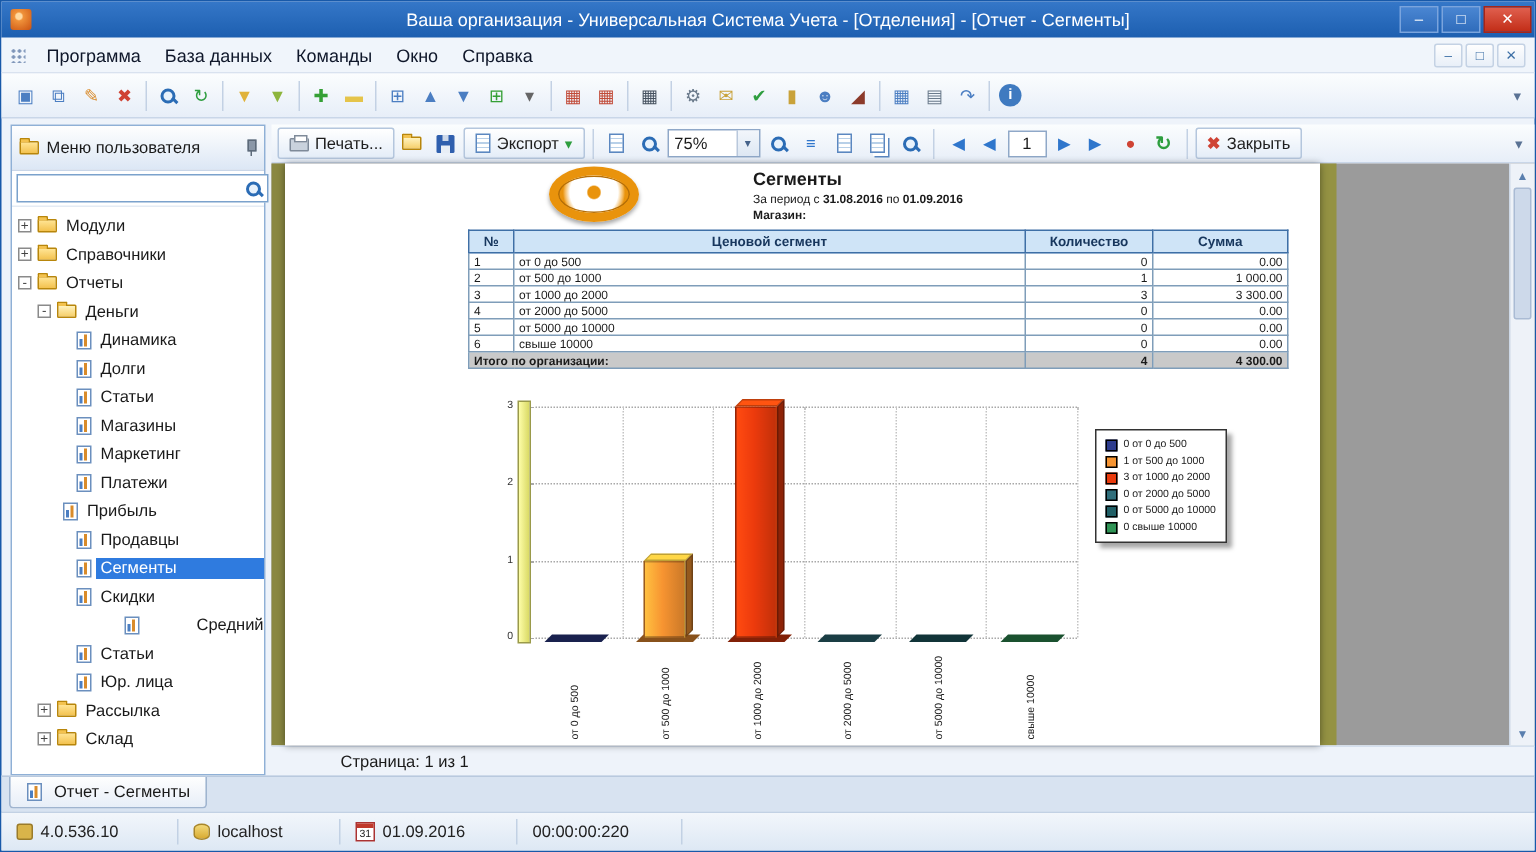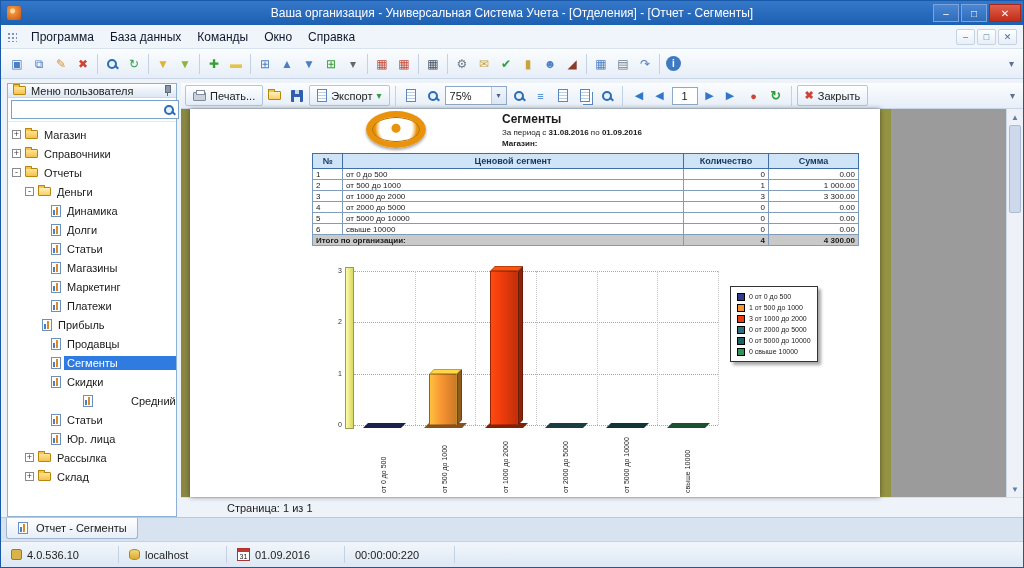--- a/index.html
+++ b/index.html
@@ -28,21 +28,21 @@
   .icn { width:20px; height:20px; margin:0 1px; display:flex; align-items:center; justify-content:center; font-size:12px; border-radius:2px; flex:none; }
   .icn.circ { width:15px; height:15px; border-radius:50%; font-size:10px; font-weight:bold; margin:0 3px; }
   .tsep, .rsep { width:1px; height:20px; background:#c3d1e4; margin:0 3px; flex:none; }
   .overflow-arrow { margin-left:auto; color:#5a7294; font-size:10px; padding:0 4px; }
 
   
   .main { flex:1; display:flex; min-height:0; padding:4px 0 0 6px; }
 
   
   .sidebar { width:170px; flex:none; display:flex; flex-direction:column; border:1px solid #8fb0d6; background:#fff; }
-  .sb-header { height:14px; flex:none; background:linear-gradient(#fefefe,#dce7f5); display:flex; align-items:center; padding:0 4px; border-bottom:1px solid #c9d6e8; font-size:11px; gap:2px; }
+  .sb-header { height:30px; flex:none; background:linear-gradient(#fefefe,#dce7f5); display:flex; align-items:center; padding:0 4px; border-bottom:1px solid #c9d6e8; font-size:11px; gap:2px; }
   .sb-title { flex:1; }
   .ico-pin { position:relative; width:10px; height:13px; display:inline-block; flex:none; }
   .ico-pin::before { content:""; position:absolute; left:3px; top:1px; width:4px; height:6px; background:#8a97a8; border:1px solid #5d6a7a; }
   .ico-pin::after { content:""; position:absolute; left:5px; top:8px; width:1px; height:4px; background:#5d6a7a; }
   .sb-search { height:24px; flex:none; display:flex; padding:2px 3px; border-bottom:1px solid #e4ebf4; }
   .sb-search-box { flex:1; display:flex; align-items:center; border:1px solid #7ba2cc; background:#fff; }
   .sb-search-box input { flex:1; min-width:0; border:none; outline:none; font-size:11px; padding:0 3px; font-family:"Liberation Sans",sans-serif; }
   .sb-search-btn { width:18px; height:16px; display:flex; align-items:center; justify-content:center; flex:none; }
   .tree { flex:1; overflow:hidden; padding-top:3px; font-size:11px; }
   .tree-row { height:19px; display:flex; align-items:center; white-space:nowrap; }
@@ -236,21 +236,21 @@
           <input value="" style="">
           <span class="sb-search-btn">
               <span class="ico-mag"></span>
             </span>
         </div>
       </div>
       <div class="tree">
           <div class="tree-row" style="padding-left: 4px;">
             <span class="expander">+</span>
             <span class="ico-folder"></span>
-            <span class="tree-label">Магазин</span>
+            <span class="tree-label">Модули</span>
           </div>
           <div class="tree-row" style="padding-left: 4px;">
             <span class="expander">+</span>
             <span class="ico-folder"></span>
             <span class="tree-label">Справочники</span>
           </div>
           <div class="tree-row" style="padding-left: 4px;">
             <span class="expander">-</span>
             <span class="ico-folder"></span>
             <span class="tree-label">Отчеты</span>

